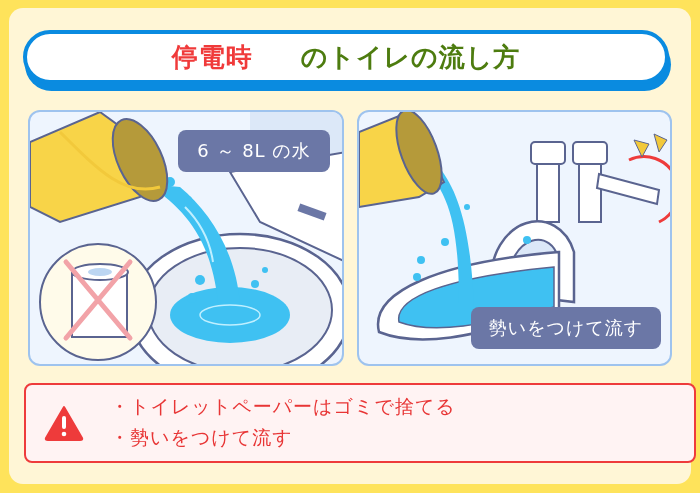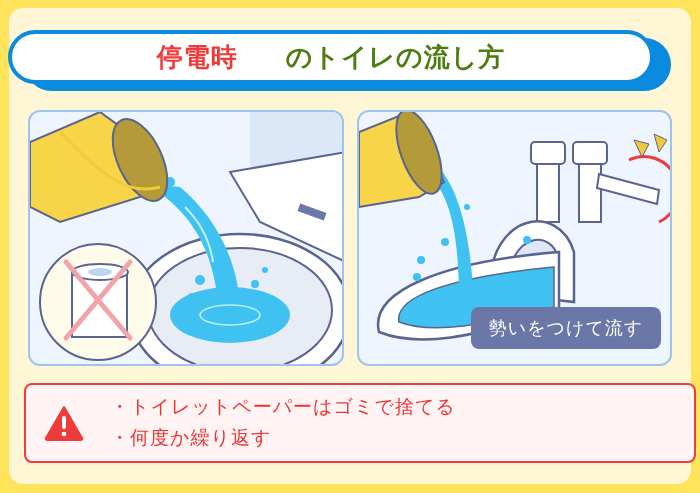--- a/index.html
+++ b/index.html
@@ -1,20 +1,20 @@
 <!DOCTYPE html>
 <html><head>
 <meta charset="utf-8">
 <style>
   html,body{margin:0;padding:0;}
   body{width:700px;height:493px;overflow:hidden;font-family:"DejaVu Sans","Liberation Sans",sans-serif;}
   .frame{position:absolute;left:0;top:0;width:700px;height:493px;background:#FEE35B;}
   .inner{position:absolute;left:9px;top:8px;width:682px;height:476px;background:#FFF6D6;border-radius:14px;}
   .title-shadow{position:absolute;left:25px;top:38px;width:646px;height:53px;background:#0A8BE0;border-radius:27px;}
-  .title{position:absolute;left:8px;top:30px;width:646px;height:54px;box-sizing:border-box;background:#fff;border:4px solid #0A8BE0;border-radius:27px;display:flex;align-items:center;justify-content:center;font-size:26px;font-weight:bold;letter-spacing:1px;gap:48px;}
+  .title{position:absolute;left:23px;top:30px;width:646px;height:54px;box-sizing:border-box;background:#fff;border:4px solid #0A8BE0;border-radius:27px;display:flex;align-items:center;justify-content:center;font-size:26px;font-weight:bold;letter-spacing:1px;gap:48px;}
   .title .hl{color:#F03A3A;}
   .title .rest{color:#4d7c0f;}
   .panel{position:absolute;top:110px;height:256px;box-sizing:border-box;border:2px solid #9EC3EE;border-radius:12px;background:#EEF5FE;overflow:hidden;}
   .p1{left:28px;width:316px;}
   .p2{left:357px;width:315px;text-align:center;}
   .panel svg{position:absolute;left:0;top:0;}
   .label{position:absolute;background:#6B77A6;color:#fff;border-radius:8px;font-size:18px;display:flex;align-items:center;justify-content:center;letter-spacing:1px;}
   .l1{left:148px;top:18px;width:152px;height:42px;}
   .l2{left:112px;top:195px;width:190px;height:42px;}
   .warn{position:absolute;left:24px;top:383px;width:672px;height:80px;box-sizing:border-box;border:2px solid #EE3B3B;border-radius:8px;background:#FFF3F3;}
@@ -64,20 +64,21 @@
 
     <g>
       <circle cx="68" cy="190" r="58" fill="#FFFBEA" stroke="#5A6490" stroke-width="2"></circle>
       <rect x="42" y="160" width="55" height="65" fill="#fff" stroke="#5A6490" stroke-width="2"></rect>
       <ellipse cx="70" cy="160" rx="28" ry="8" fill="#fff" stroke="#5A6490" stroke-width="2"></ellipse>
       <ellipse cx="70" cy="160" rx="12" ry="4" fill="#BCD6F2"></ellipse>
       <line x1="36" y1="150" x2="100" y2="226" stroke="#F2A3A8" stroke-width="5" stroke-linecap="round"></line>
       <line x1="100" y1="150" x2="36" y2="226" stroke="#F2A3A8" stroke-width="5" stroke-linecap="round"></line>
     </g>
   </svg>
+  <div class="label l1">6 ～ 8L の水</div>
 </div>
 
 <div class="panel p2">
   <svg width="315" height="256" viewBox="0 0 315 256">
 
     <rect x="178" y="40" width="22" height="70" fill="#fff" stroke="#5A6490" stroke-width="2"></rect>
     <rect x="172" y="30" width="34" height="22" rx="4" fill="#fff" stroke="#5A6490" stroke-width="2"></rect>
     <rect x="220" y="40" width="22" height="70" fill="#fff" stroke="#5A6490" stroke-width="2"></rect>
     <rect x="214" y="30" width="34" height="22" rx="4" fill="#fff" stroke="#5A6490" stroke-width="2"></rect>
     <path d="M240 62 L300 78 L298 92 L238 76 Z" fill="#fff" stroke="#5A6490" stroke-width="2"></path>
@@ -110,15 +111,15 @@
 </div>
 
 <div class="warn">
   <svg class="warn-icon" width="40" height="36" viewBox="0 0 40 36">
     <path d="M20 2 L38 33 Q39 35 36 35 L4 35 Q1 35 2 33 Z" fill="#EE3B3B" stroke="#EE3B3B" stroke-width="2" stroke-linejoin="round"></path>
     <rect x="18" y="11" width="4" height="13" rx="2" fill="#fff"></rect>
     <circle cx="20" cy="29" r="2.3" fill="#fff"></circle>
   </svg>
   <ul class="warn-list">
     <li>・トイレットペーパーはゴミで捨てる</li>
-    <li>・何度か繰り返す</li>
+    <li>・勢いをつけて流す</li>
   </ul>
 </div>
 
 </body></html>

